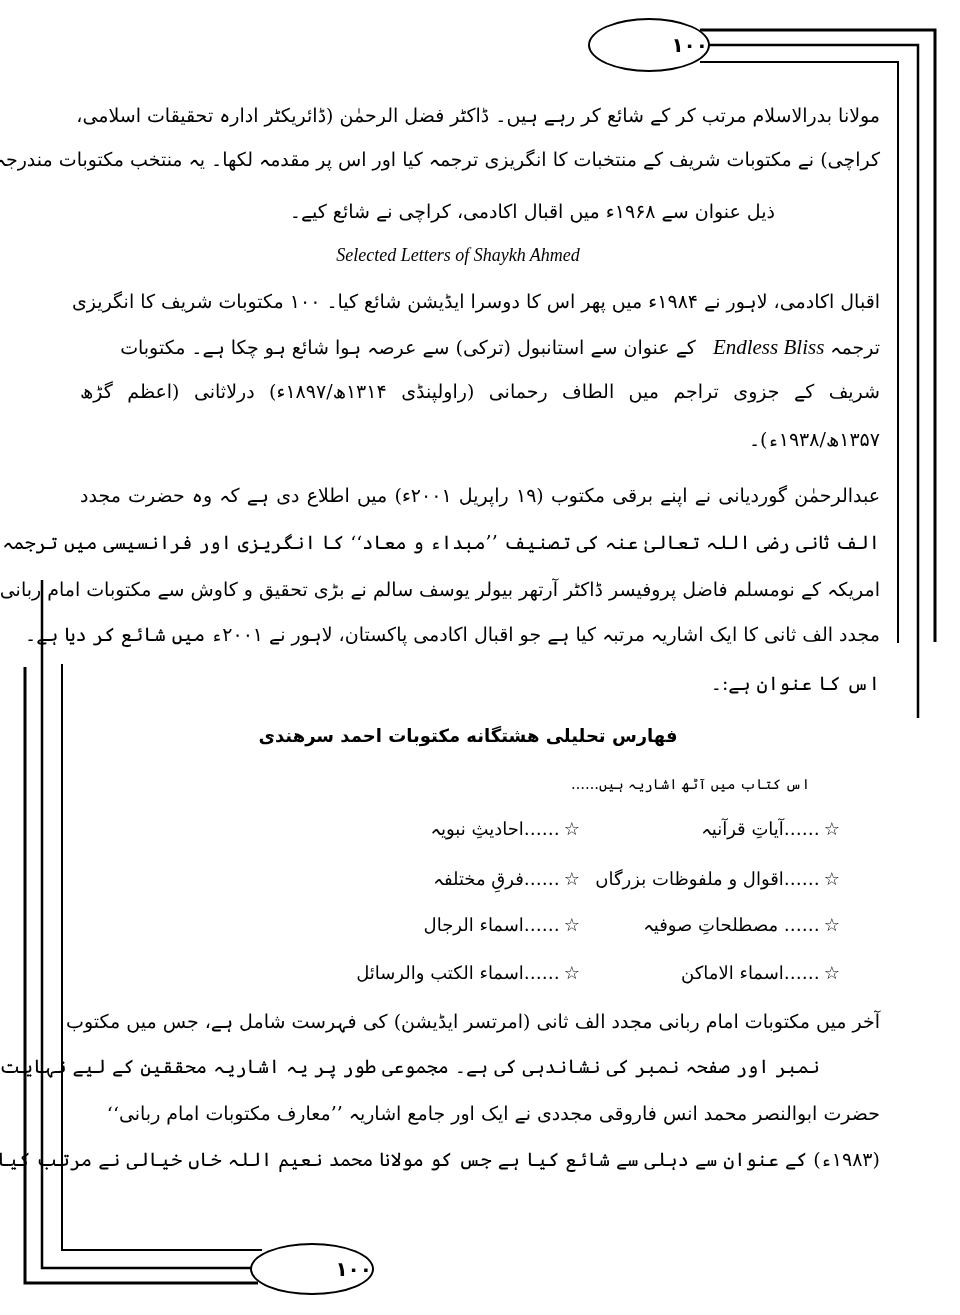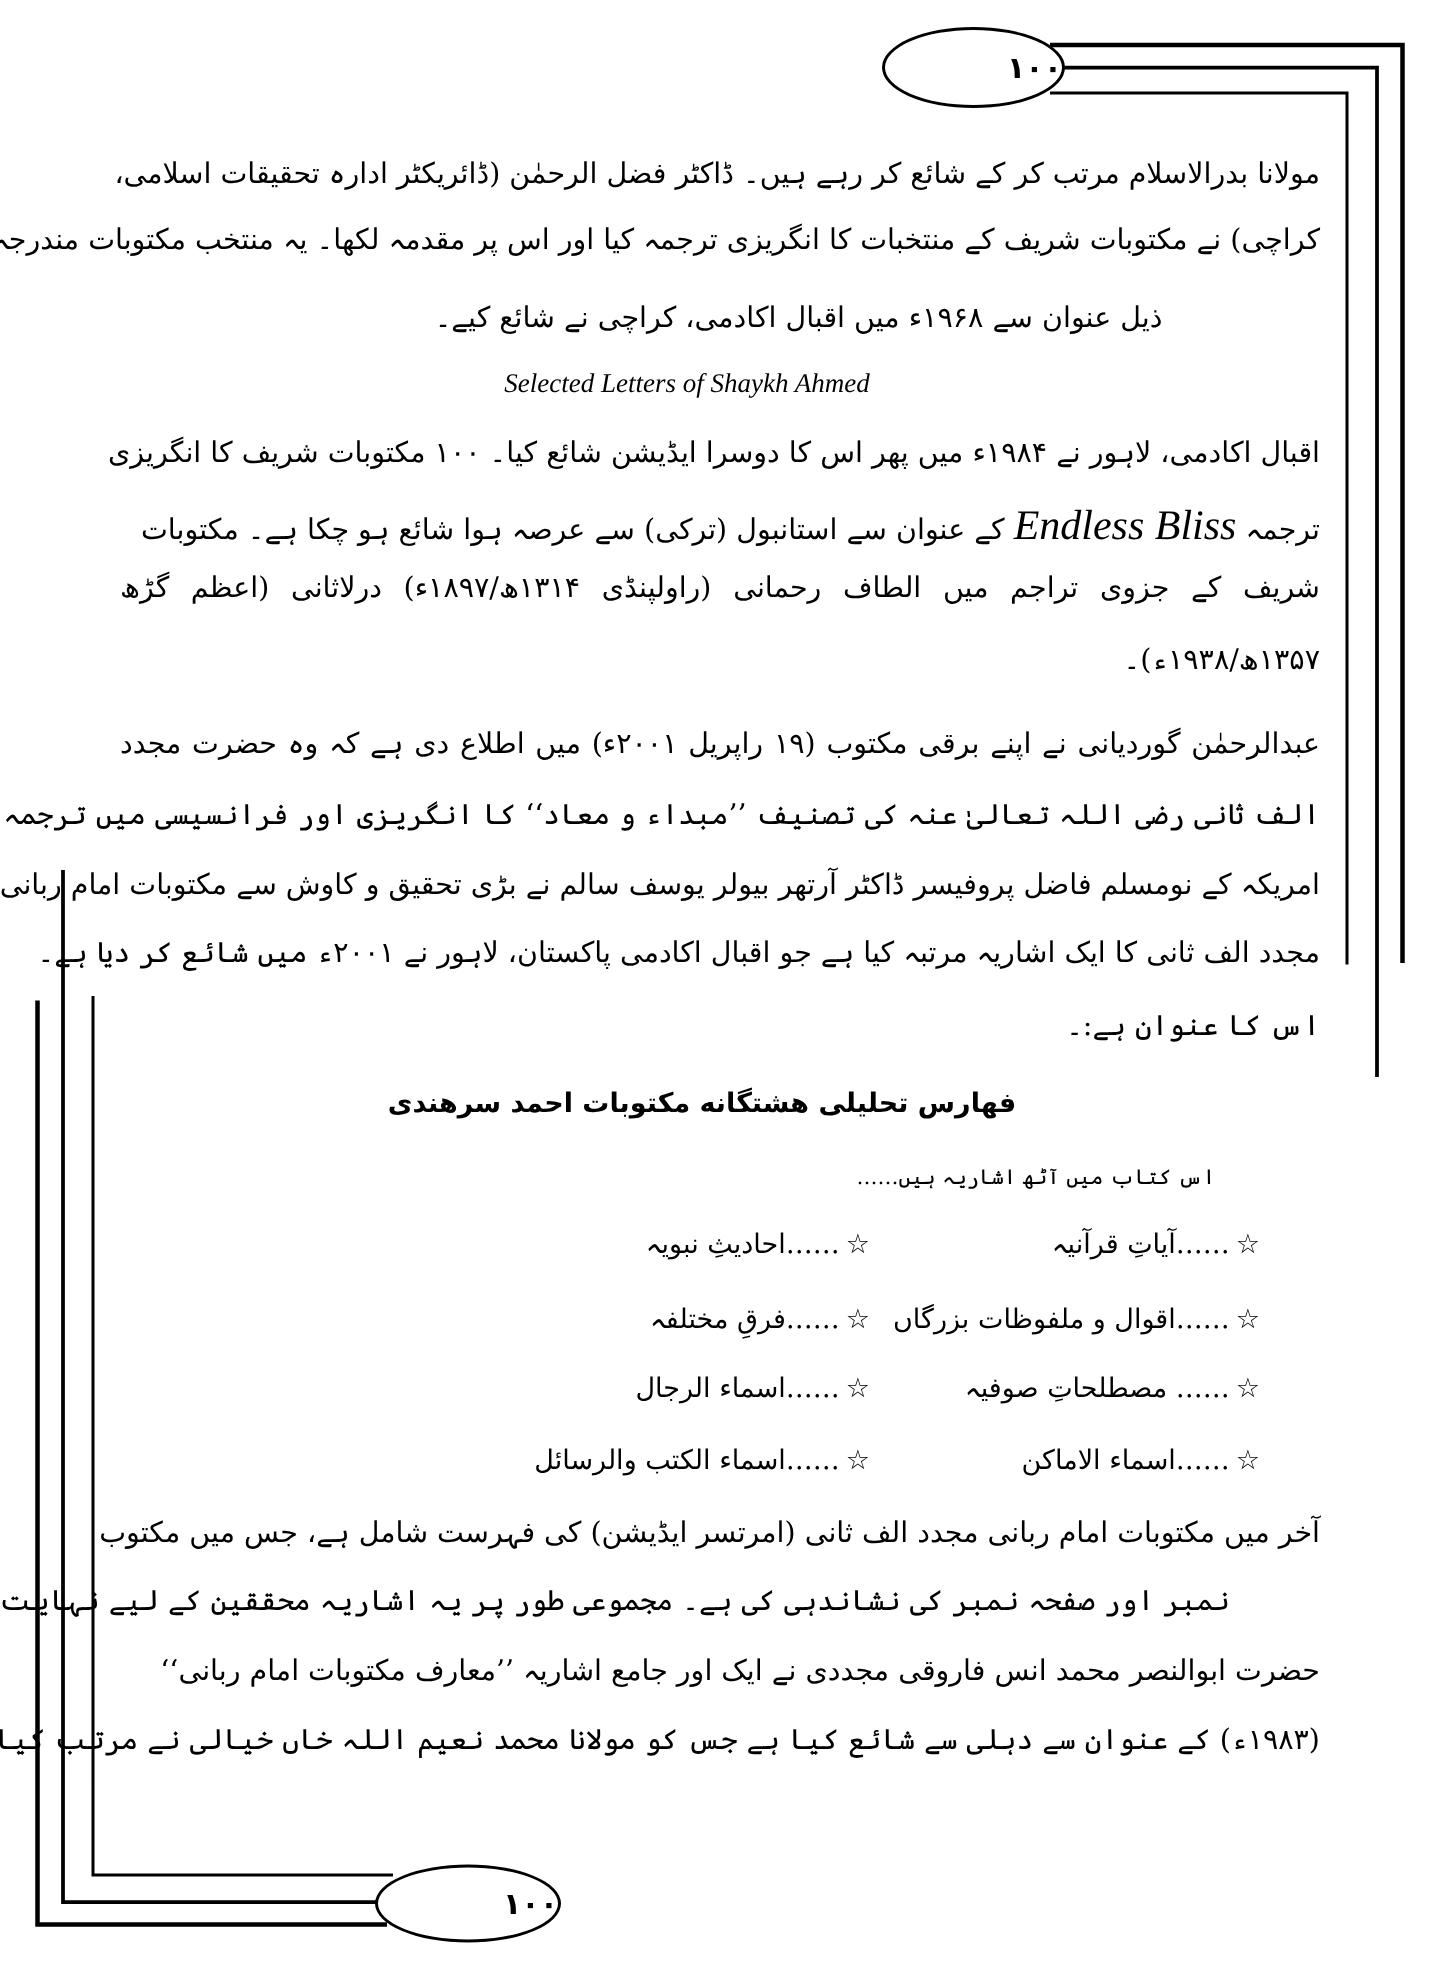--- a/index.html
+++ b/index.html
@@ -15,21 +15,21 @@
     .content {
       position: absolute; left: 80px; width: 800px; direction: rtl;
       font-family: "DejaVu Serif", serif; font-size: 19px; color: #000;
     }
     .line { position: absolute; right: 0; white-space: nowrap; text-align: right; }
     .line.justify { left: 0; text-align: justify; text-align-last: justify; }
     .english-title {
       position: absolute; left: 268px; top: 245px; width: 380px; text-align: center; direction: ltr;
       font-family: "Liberation Serif", serif; font-style: italic; font-size: 18px;
     }
-    .em-ltr { font-family: "Liberation Serif", serif; font-style: italic; direction: ltr; unicode-bidi: embed; font-size: 28px; }
+    .em-ltr { font-family: "Liberation Serif", serif; font-style: italic; direction: ltr; unicode-bidi: embed; font-size: 21px; margin-left: 11px; }
     .index-title {
       position: absolute; left: 188px; width: 560px; top: 725px; text-align: center; direction: rtl;
       font-family: "DejaVu Sans", sans-serif; font-weight: bold; font-size: 18px;
     }
     .index-intro { position: absolute; right: 150px; top: 776px; direction: rtl; font-family: "DejaVu Serif", serif; font-size: 14px; }
     .index-item {
       position: absolute; direction: rtl; font-family: "DejaVu Serif", serif; font-size: 18px; white-space: nowrap;
     }
     .index-item .star { font-family: "DejaVu Sans", sans-serif; font-size: 18px; margin-left: 4px; }
     .col-right { right: 120px; text-align: center; }

